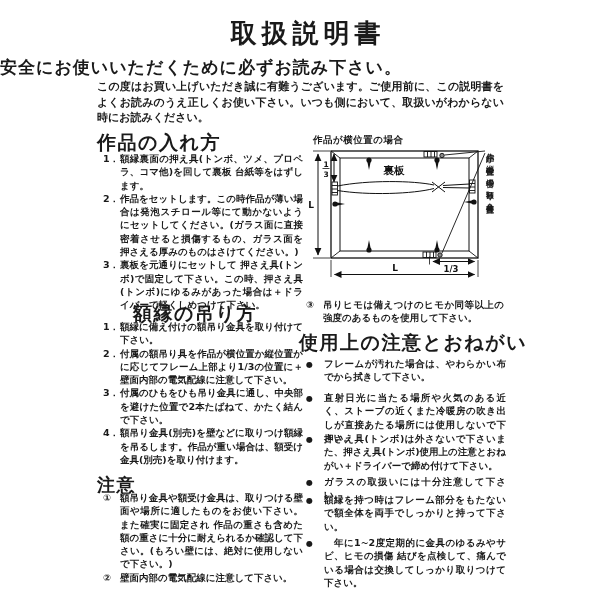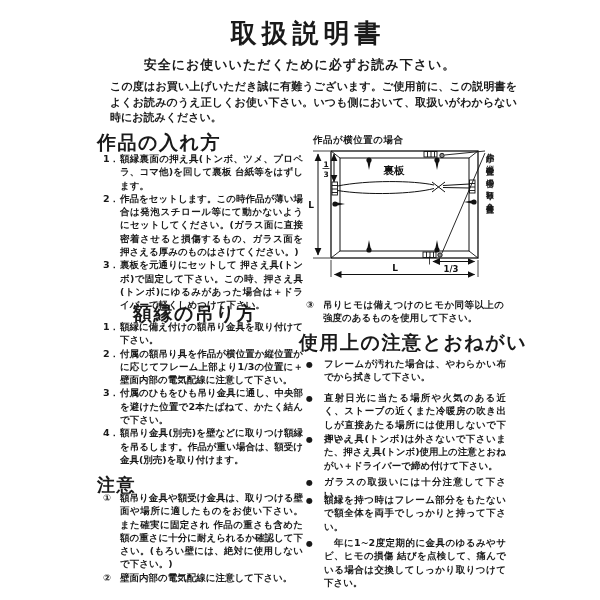--- a/index.html
+++ b/index.html
@@ -7,26 +7,26 @@
     width:600px;height:600px;position:relative;background:#ffffff;
     font-family:"DejaVu Sans","Liberation Sans",sans-serif;
     color:#1a1a1a;overflow:hidden;
   }
   .abs{position:absolute;}
   .title{
     left:8px;top:16px;width:600px;text-align:center;
     font-size:26px;font-weight:bold;letter-spacing:5px;
   }
   .subtitle{
-    left:0;top:56px;width:600px;text-align:center;
-    font-size:13px;font-weight:bold;letter-spacing:1px;
+    left:0;top:56px;width:600px;text-align:left;
+    font-size:17px;font-weight:bold;letter-spacing:1px;
   }
   .intro{
     left:97px;top:79px;width:407px;
-    font-size:11px;line-height:15.5px;font-weight:bold;text-align:justify;margin-left:13px;
+    font-size:11px;line-height:15.5px;font-weight:bold;text-align:justify;
   }
   .sec-h{
     font-size:19px;font-weight:bold;letter-spacing:1.5px;
   }
   .list{width:200px;}
   .row{display:flex;align-items:flex-start;}
   .num{flex:none;width:17px;font-size:9.5px;line-height:13.3px;font-weight:bold;}
   .txt{flex:1;font-size:9.5px;line-height:13.3px;font-weight:bold;text-align:justify;}
   .bullet{flex:none;width:18px;font-size:8px;line-height:13.3px;padding-top:1px;}
   .caption{font-size:9.5px;font-weight:bold;letter-spacing:0.5px;font-family:Liberation Serif, serif;}

